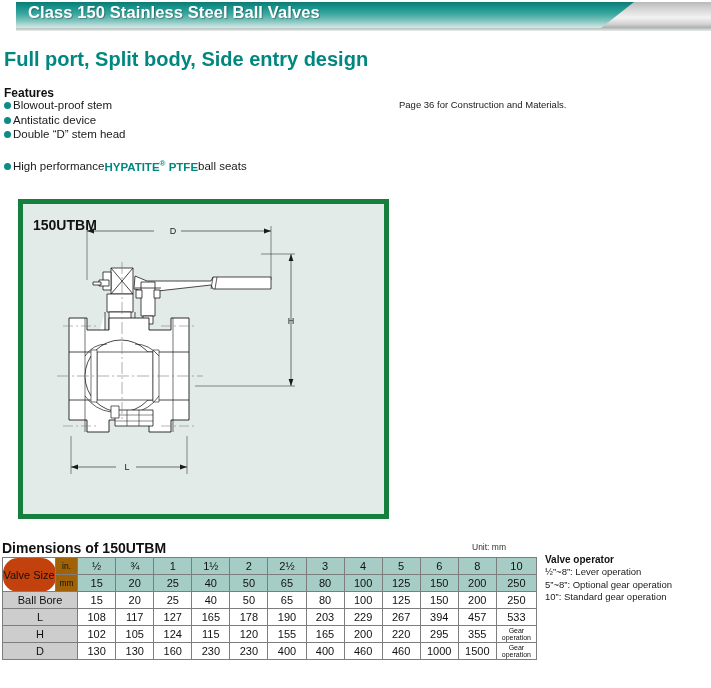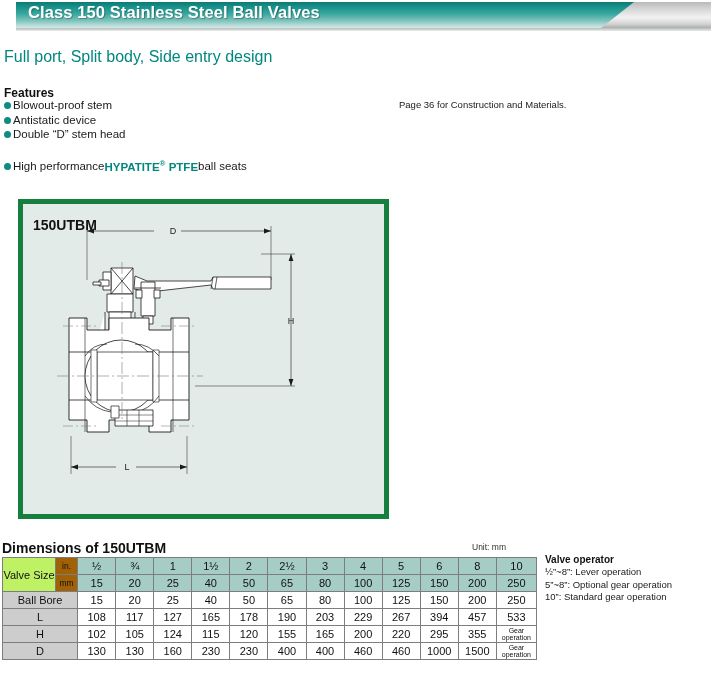--- a/index.html
+++ b/index.html
@@ -51,22 +51,22 @@
     color: #ffffff;
     letter-spacing: 0.1px;
     text-shadow: 1px 1px 1px rgba(0,0,0,0.30);
     white-space: nowrap;
   }
 
   
   .subtitle {
     position: absolute;
     left: 4px; top: 48px;
-    font-size: 16px;
-    font-weight: normal;
+    font-size: 20px;
+    font-weight: bold;
     color: #00877f;
     white-space: nowrap;
   }
 
   
   .features-head {
     position: absolute;
     left: 4px; top: 86px;
     font-size: 12px;
     font-weight: bold;
@@ -172,22 +172,23 @@
     font-weight: normal;
   }
   .c-rowlabel {
     background: #cdcdcd;
   }
   .c-unitcol {
     background: #a16207;
     font-size: 8.5px;
   }
   .c-valsize {
-    background: #bef264;
+    background: #c2410c;
     font-size: 11px;
+    border-radius: 15px;
   }
   .c-data {
     background: #ffffff;
   }
   .c-gear {
     background: #ffffff;
     font-size: 7px;
     line-height: 7.5px;
   }
 

